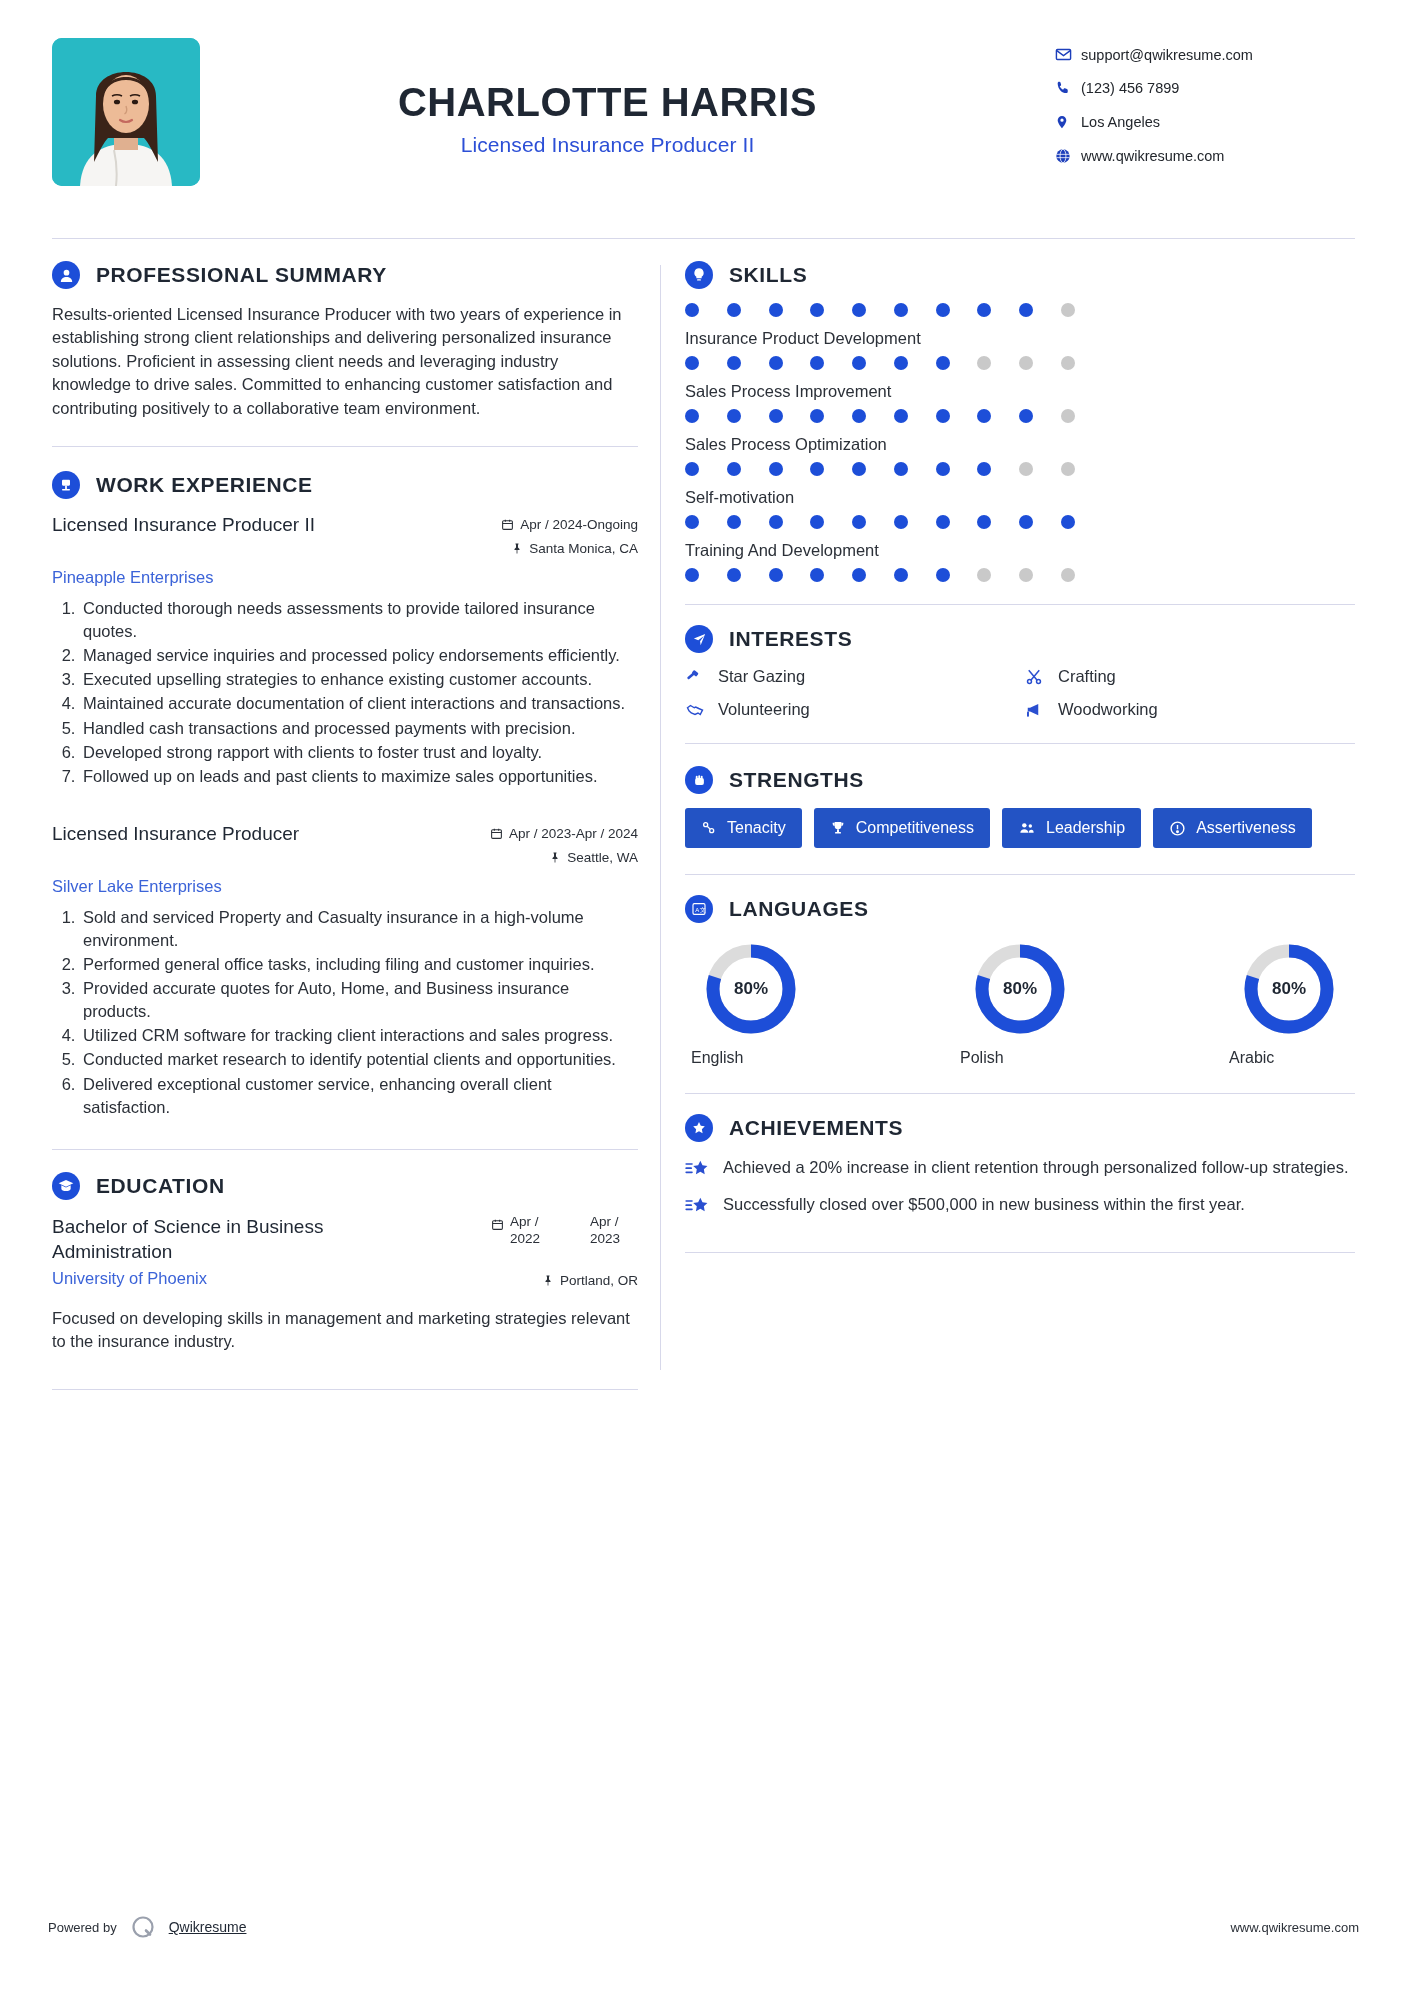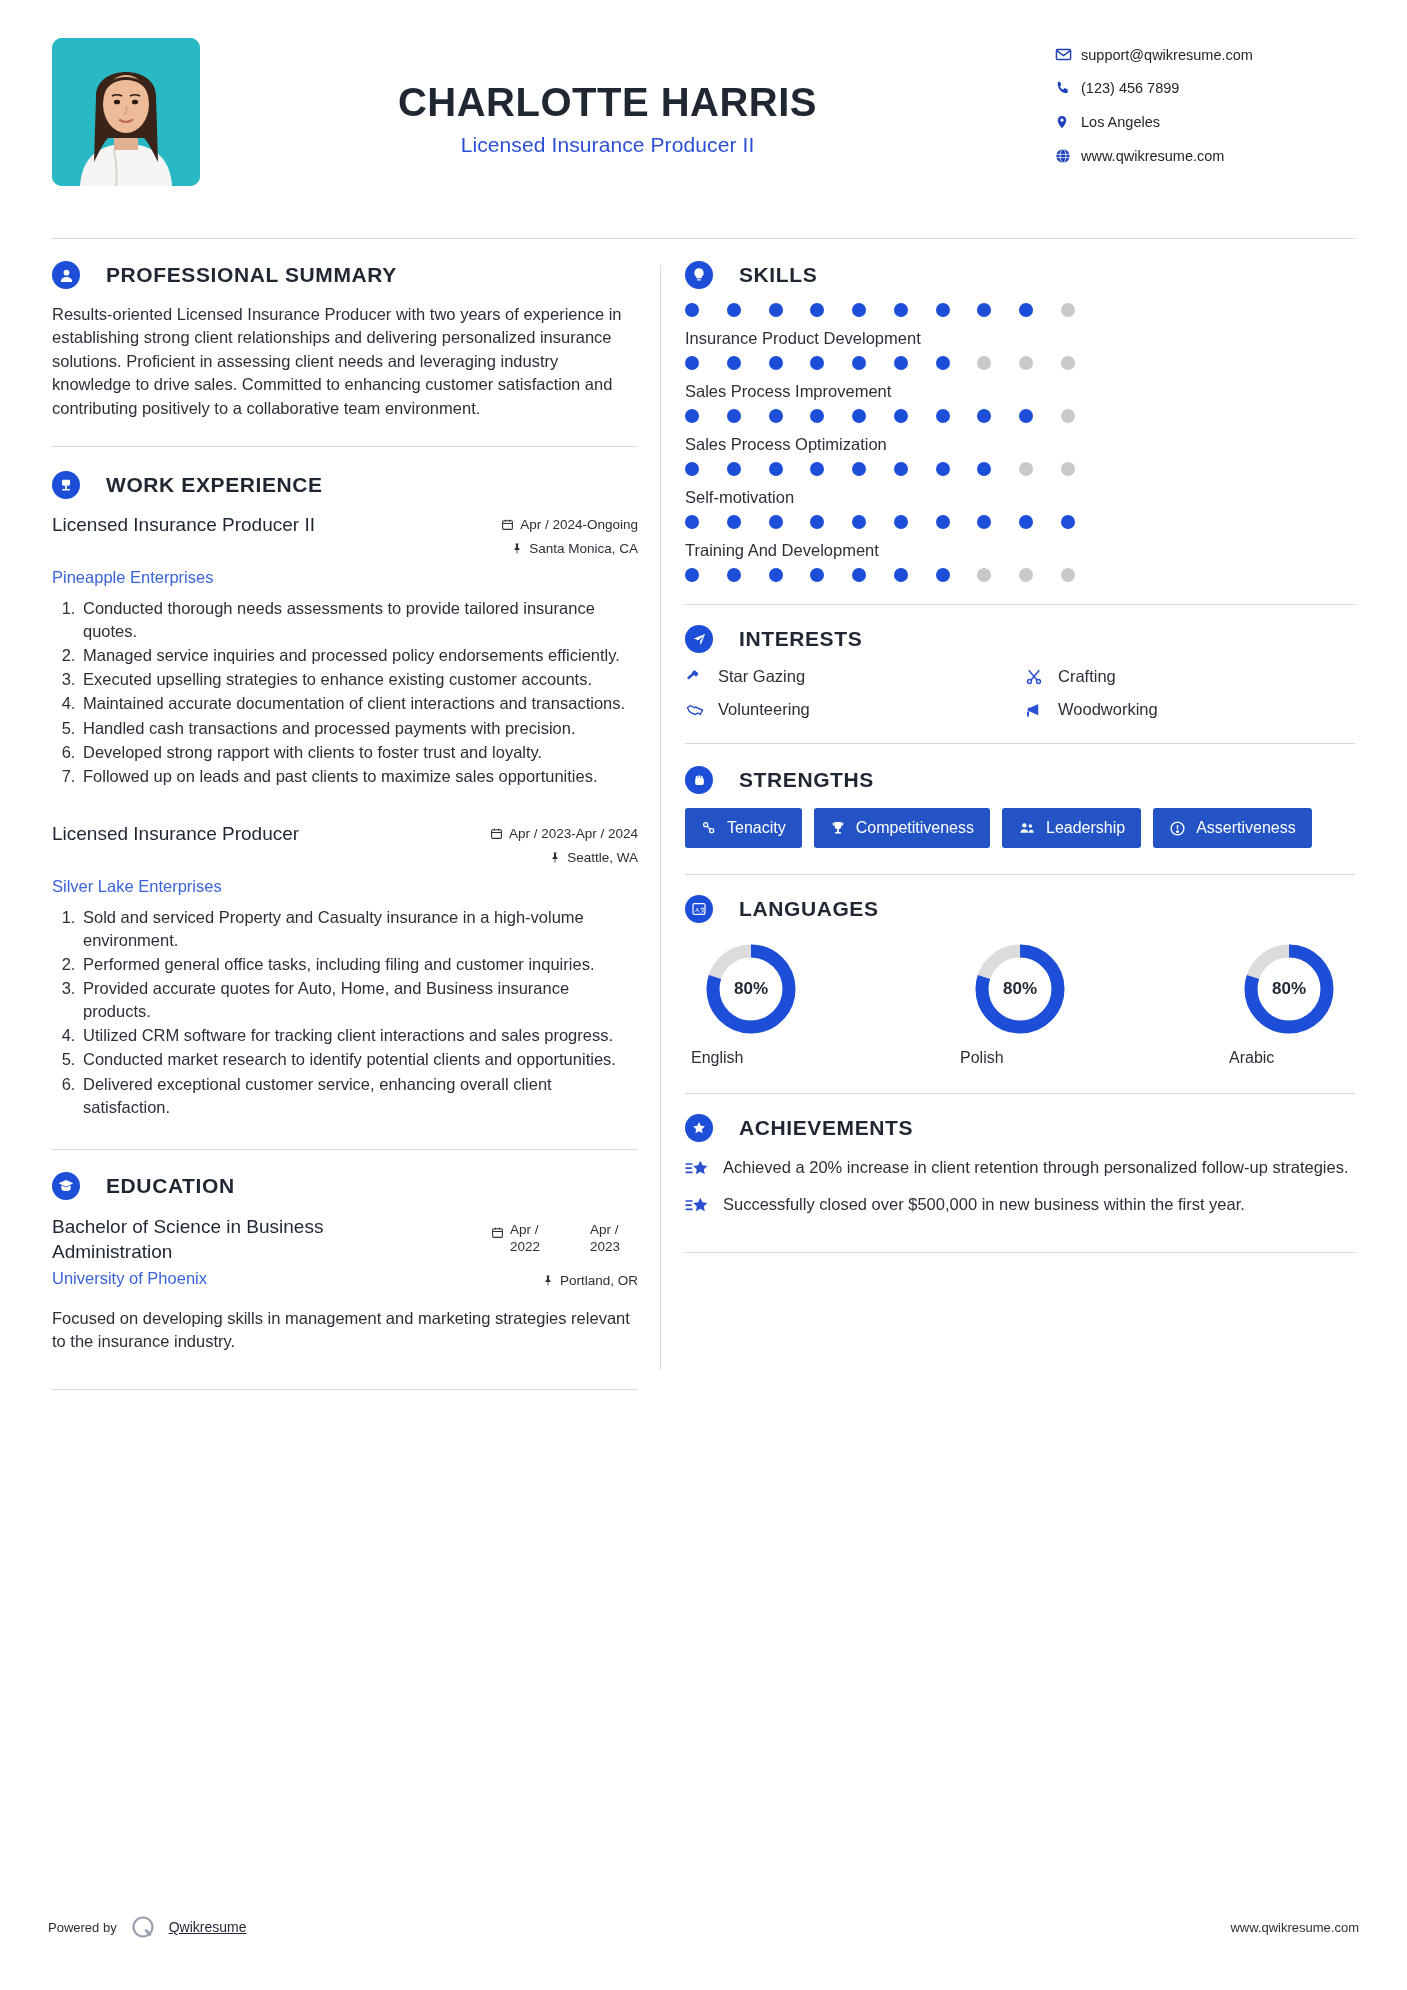--- a/index.html
+++ b/index.html
@@ -84,21 +84,21 @@
     display: flex;
     padding-top: 22px;
   }
   .col-left { width: 612px; padding: 0 22px 0 4px; }
   .col-divider { width: 1px; background: #d7d8ea; margin: 4px 0 20px 0; align-self: stretch; }
   .col-right { flex: 1; padding: 0 4px 0 24px; }
 
   .sec-head {
     display: flex;
     align-items: center;
-    gap: 26px;
+    gap: 16px;
     margin-bottom: 14px;
   }
   .sec-ico {
     width: 28px; height: 28px;
     border-radius: 50%;
     background: #1d4ed8;
     display: flex; align-items: center; justify-content: center;
     flex: 0 0 28px;
   }
   .sec-ico svg { display: block; }
@@ -150,21 +150,21 @@
   ol.bullets {
     margin: 10px 0 0 0;
     padding-left: 28px;
     font-size: 16.5px;
     line-height: 1.4;
     color: #2b3038;
   }
   ol.bullets li { margin-bottom: 1px; padding-left: 3px; }
 
   
-  .edu-top { display: flex; justify-content: space-between; align-items: center; }
+  .edu-top { display: flex; justify-content: space-between; align-items: flex-start; }
   .edu-title { font-size: 19px; color: #1f2733; line-height: 1.35; max-width: 390px; }
   .edu-dates { display: flex; align-items: flex-start; gap: 6px; font-size: 13.5px; color: #2b3038; }
   .edu-dates .d2 { margin-left: 26px; }
   .edu-school { font-size: 16.5px; color: #3b63d8; margin-top: 4px; }
   .edu-row2 { display: flex; justify-content: space-between; align-items: flex-start; }
   .edu-desc { font-size: 16.5px; line-height: 1.4; color: #2b3038; margin-top: 10px; }
 
   
   .skill { margin-bottom: 12px; }
   .skill-name { font-size: 16.5px; color: #2b3038; margin-bottom: 8px; }

